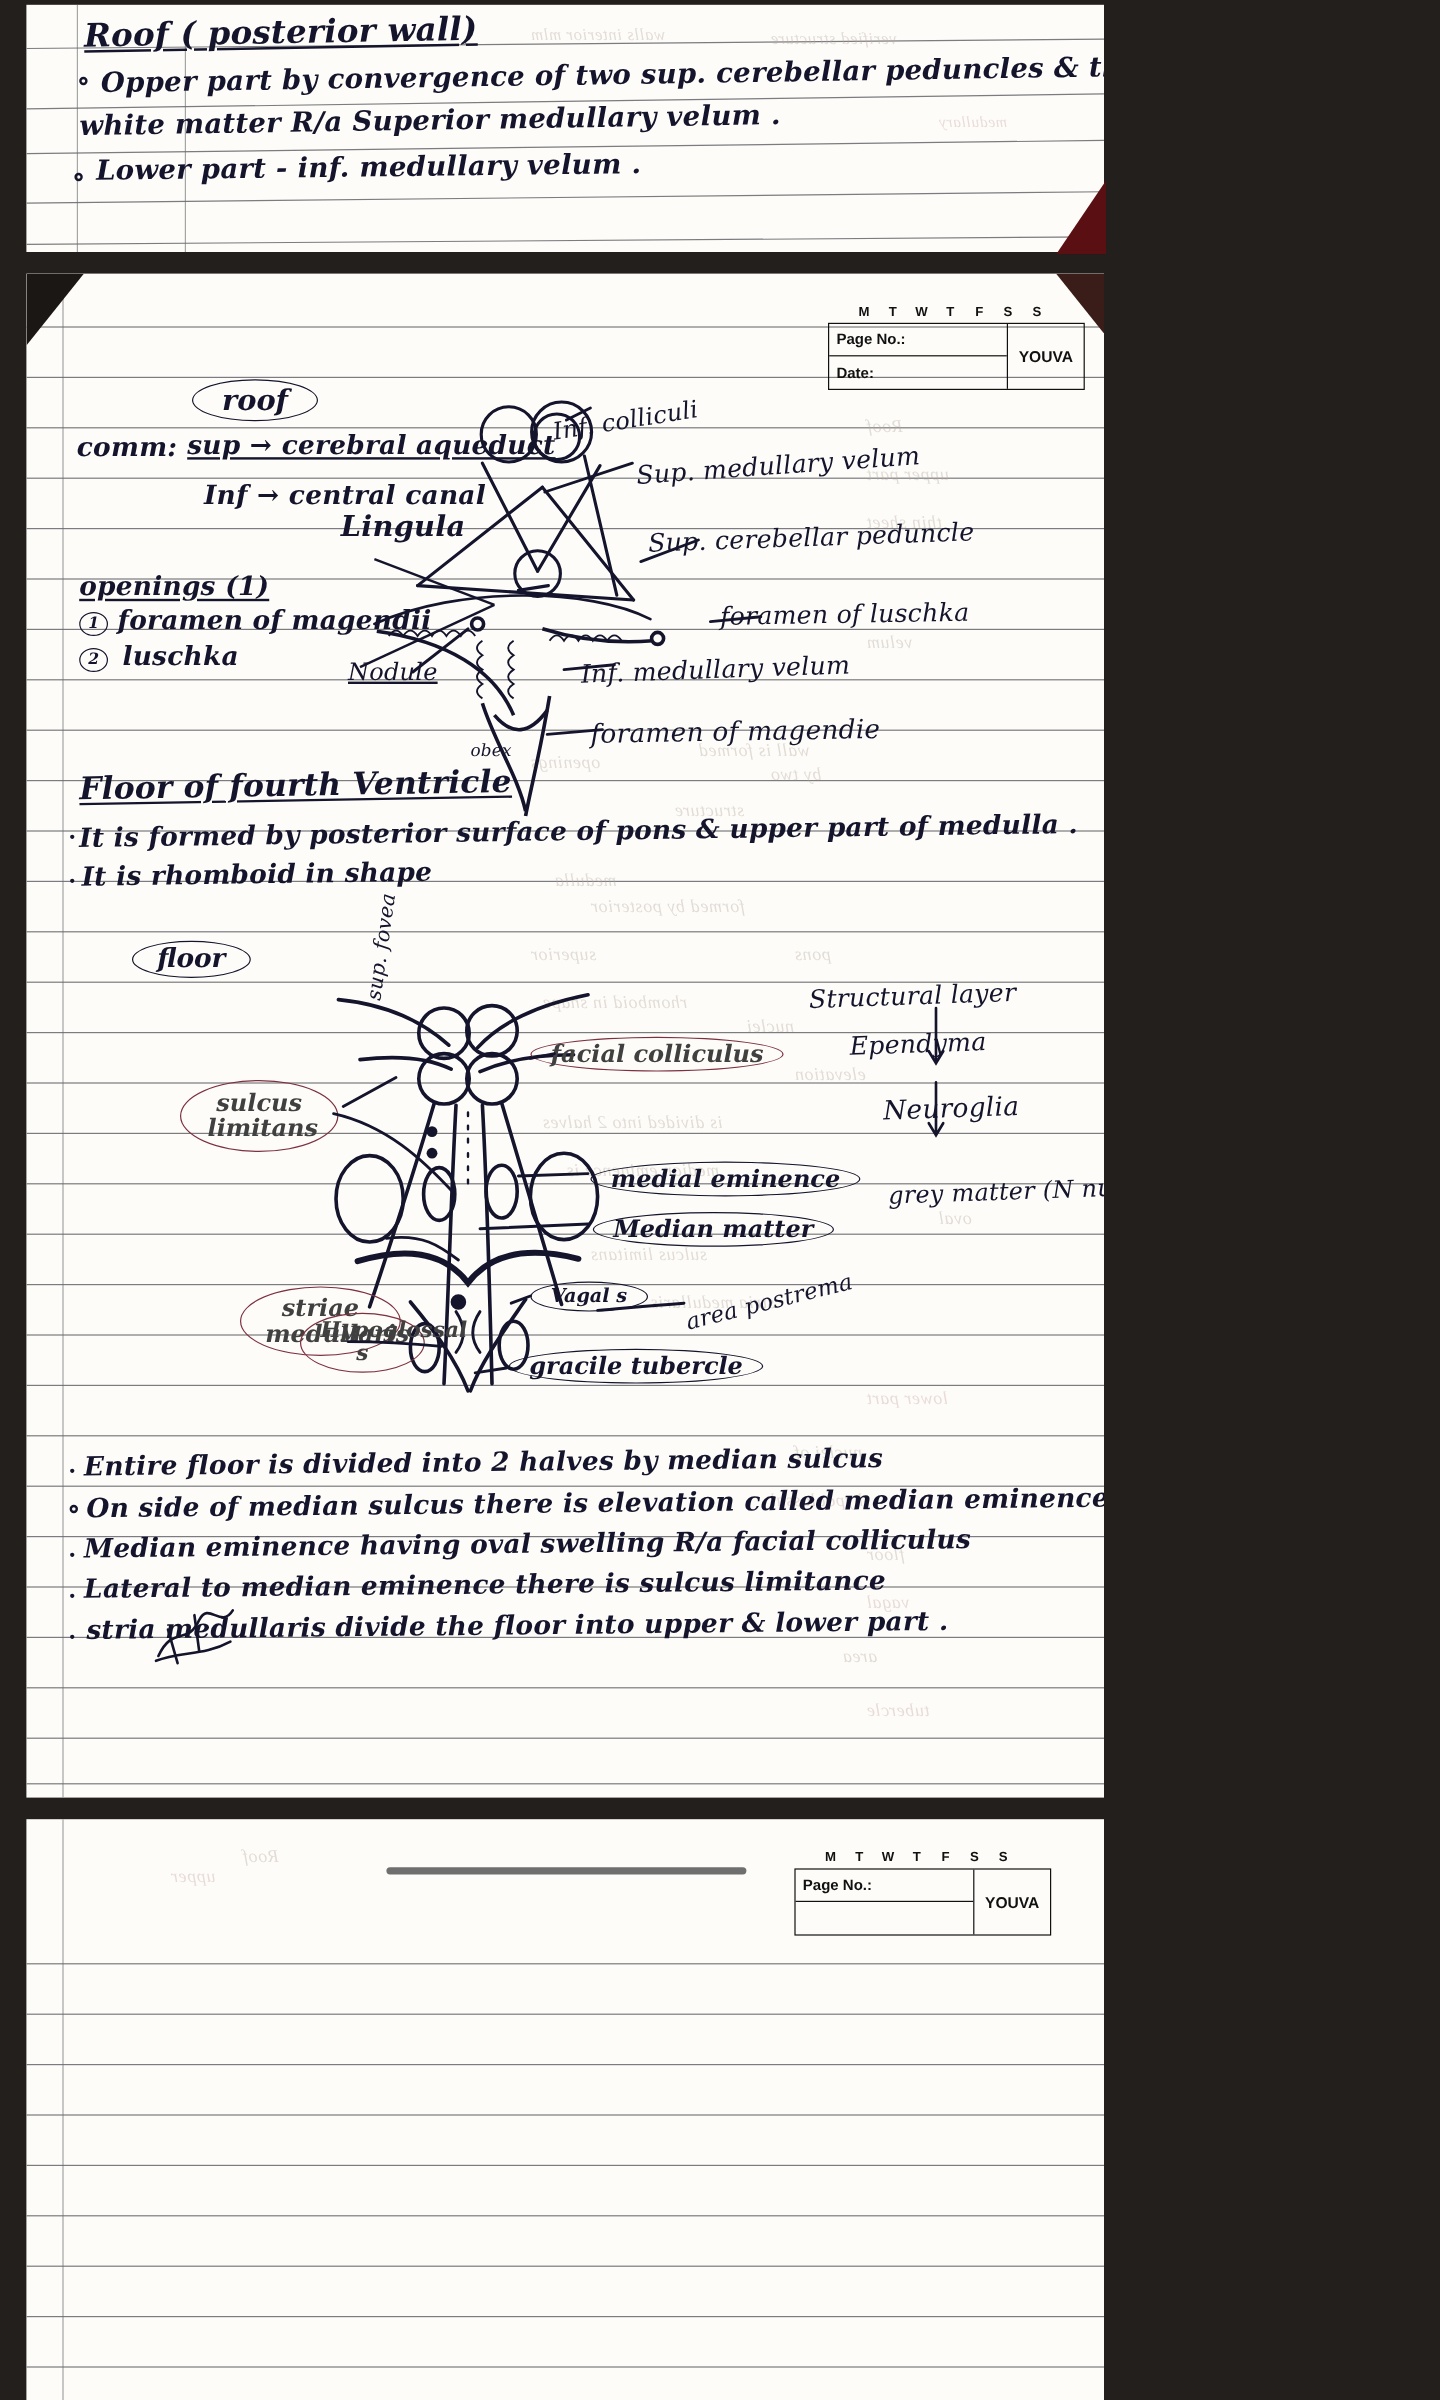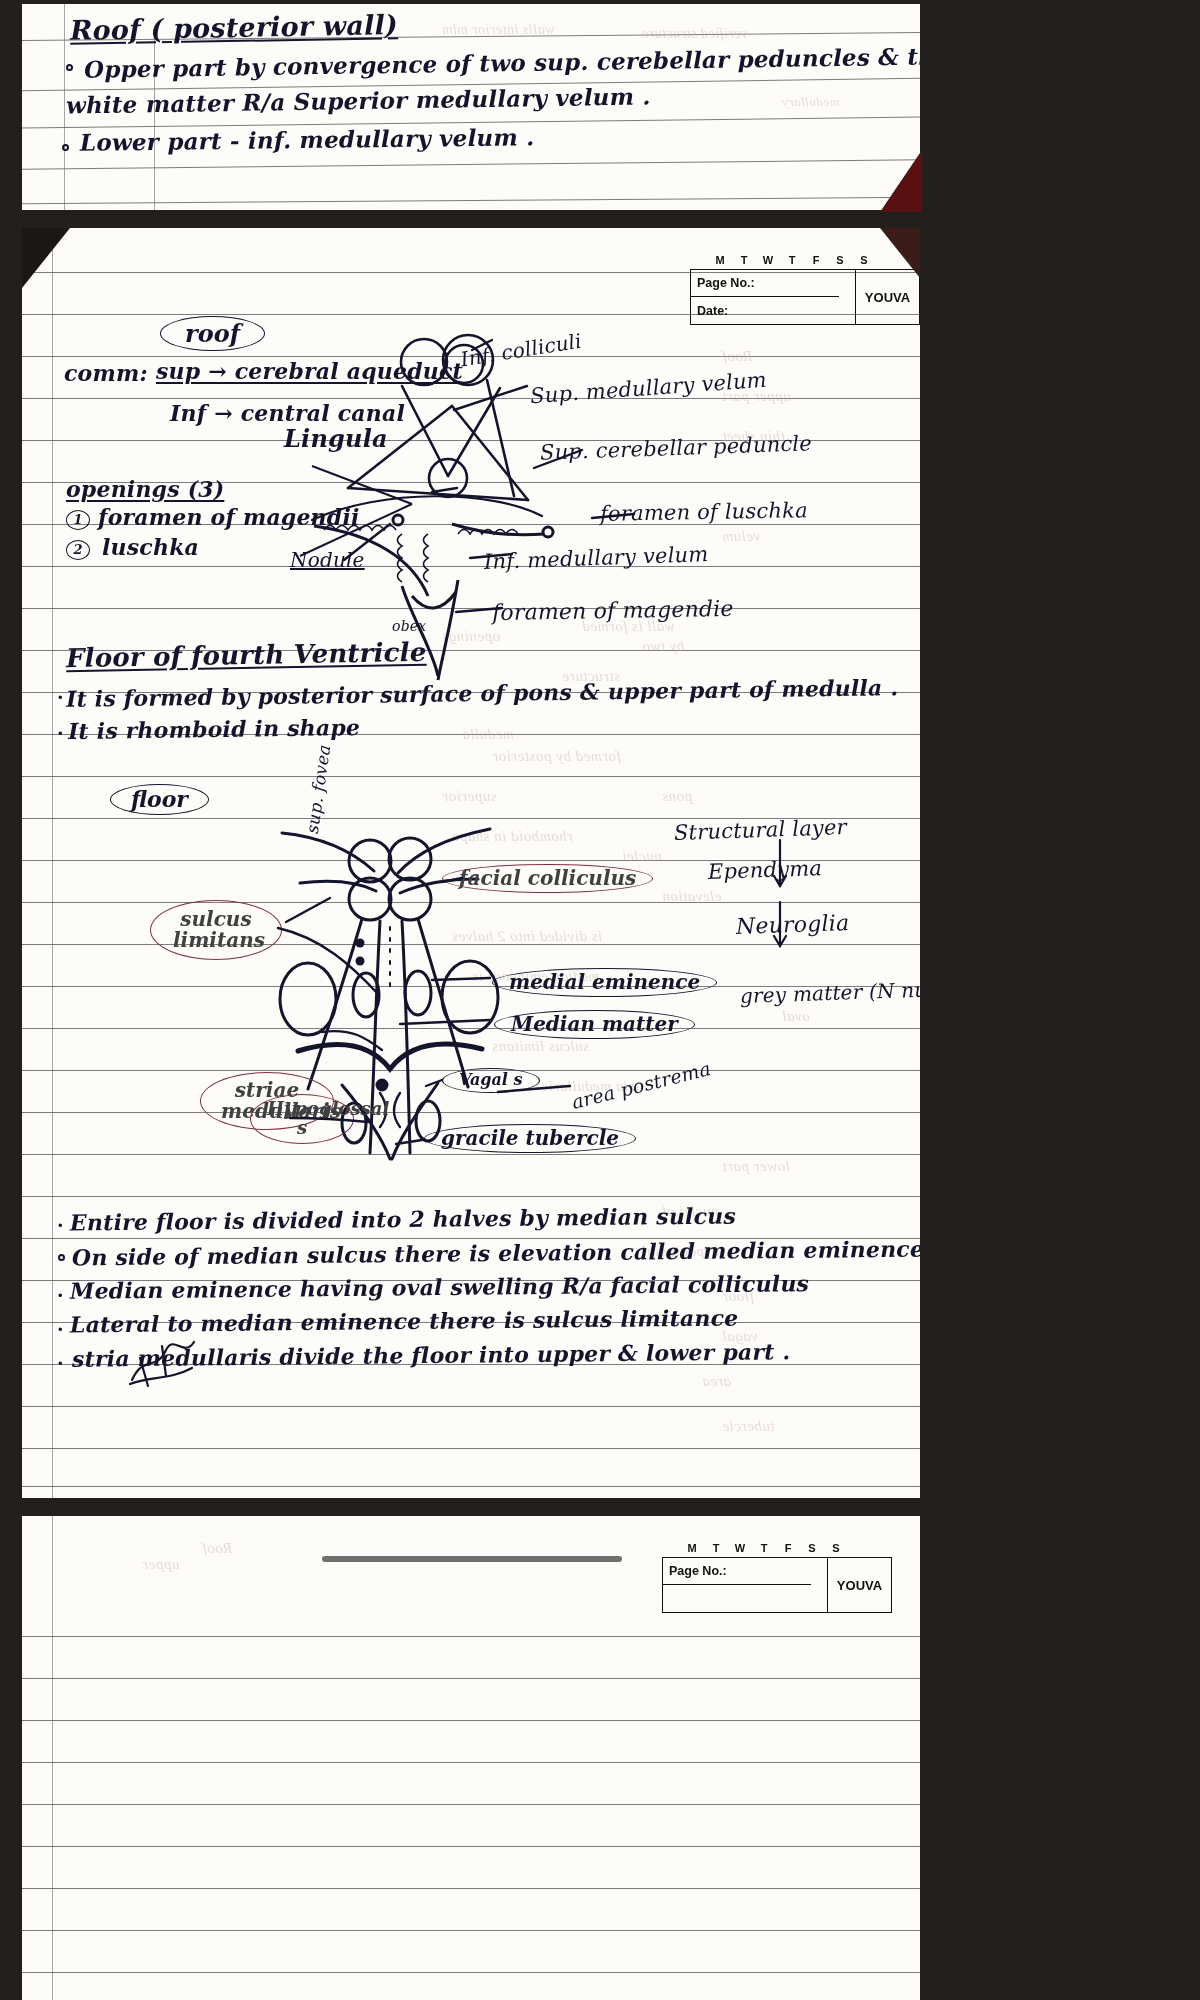--- a/index.html
+++ b/index.html
@@ -90,21 +90,21 @@
   
   .hdr { position: absolute; }
   .hdr .days {
     position: absolute; top: 0; left: 0; display: flex;
     font-family: "Liberation Sans", sans-serif;
     font-weight: 700; font-size: 11px; color: #111;
   }
   .hdr .days span { width: 24px; text-align: center; }
   .hdr .box {
     position: absolute; left: 0; top: 15px;
-    border: 1.6px solid #111; display: flex; gap: 16px;
+    border: 1.6px solid #111; display: flex;
   }
   .hdr .leftcol { width: 148px; }
   .hdr .cell {
     height: 27px; display: flex; align-items: center; padding-left: 6px;
     font-family: "Liberation Sans", sans-serif; font-weight: 700; font-size: 12.5px; color: #111;
   }
   .hdr .cell.top { border-bottom: 1.6px solid #111; }
   .hdr .brand {
     width: 64px; border-left: 1.6px solid #111;
     display: flex; align-items: center; justify-content: center;
@@ -236,21 +236,21 @@
         </div>
       </div>
 
       <div class="circled blk" style="left:138px; top:88px; font-size:24px; padding:4px 24px;">roof</div>
 
       <div class="hw" style="left:42px; top:132px; font-size:22px;">comm:</div>
       <div class="hw ul" style="left:118px; top:130px; font-size:22px;margin-left:16px;">sup  →  cerebral aqueduct</div>
       <div class="hw" style="left:148px; top:172px; font-size:22px;">Inf  →  central canal</div>
       <div class="hw" style="left:262px; top:196px; font-size:24px;">Lingula</div>
 
-      <div class="hw ul" style="left:44px; top:248px; font-size:22px;">openings (3)</div>
+      <div class="hw ul" style="left:44px; top:248px; font-size:22px;">openings (1)</div>
 
       <div class="numcircle" style="left:44px; top:282px;">1</div>
       <div class="hw" style="left:76px; top:276px; font-size:22px;">foramen of magendii</div>
 
       <div class="numcircle" style="left:44px; top:312px;">2</div>
       <div class="hw" style="left:80px; top:306px; font-size:22px;">luschka</div>
 
       <svg class="diagram" style="left:230px; top:100px; width:400px; height:300px;" viewBox="0 0 400 300">
         <g fill="none" stroke="#14142c" stroke-width="2.6" stroke-linecap="round">
           <circle cx="172" cy="34" r="23"></circle>

